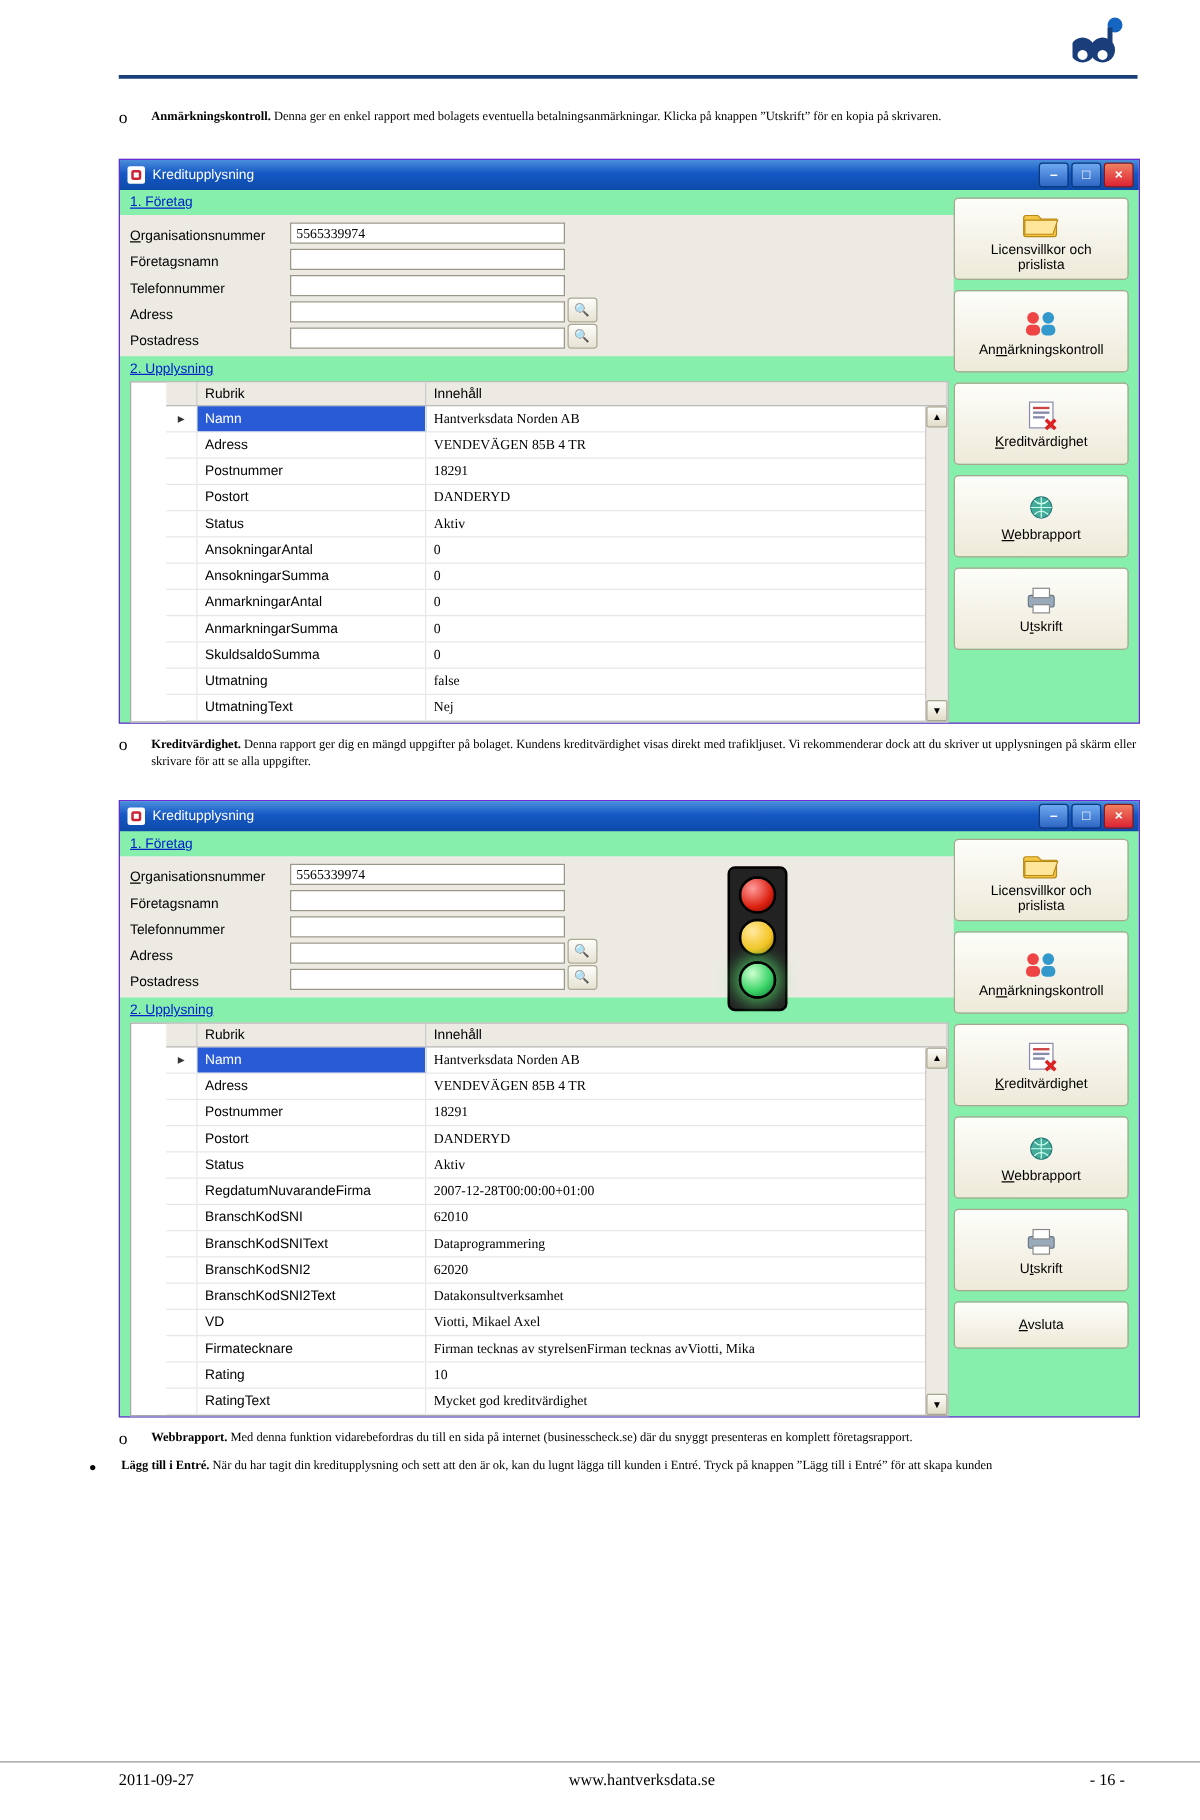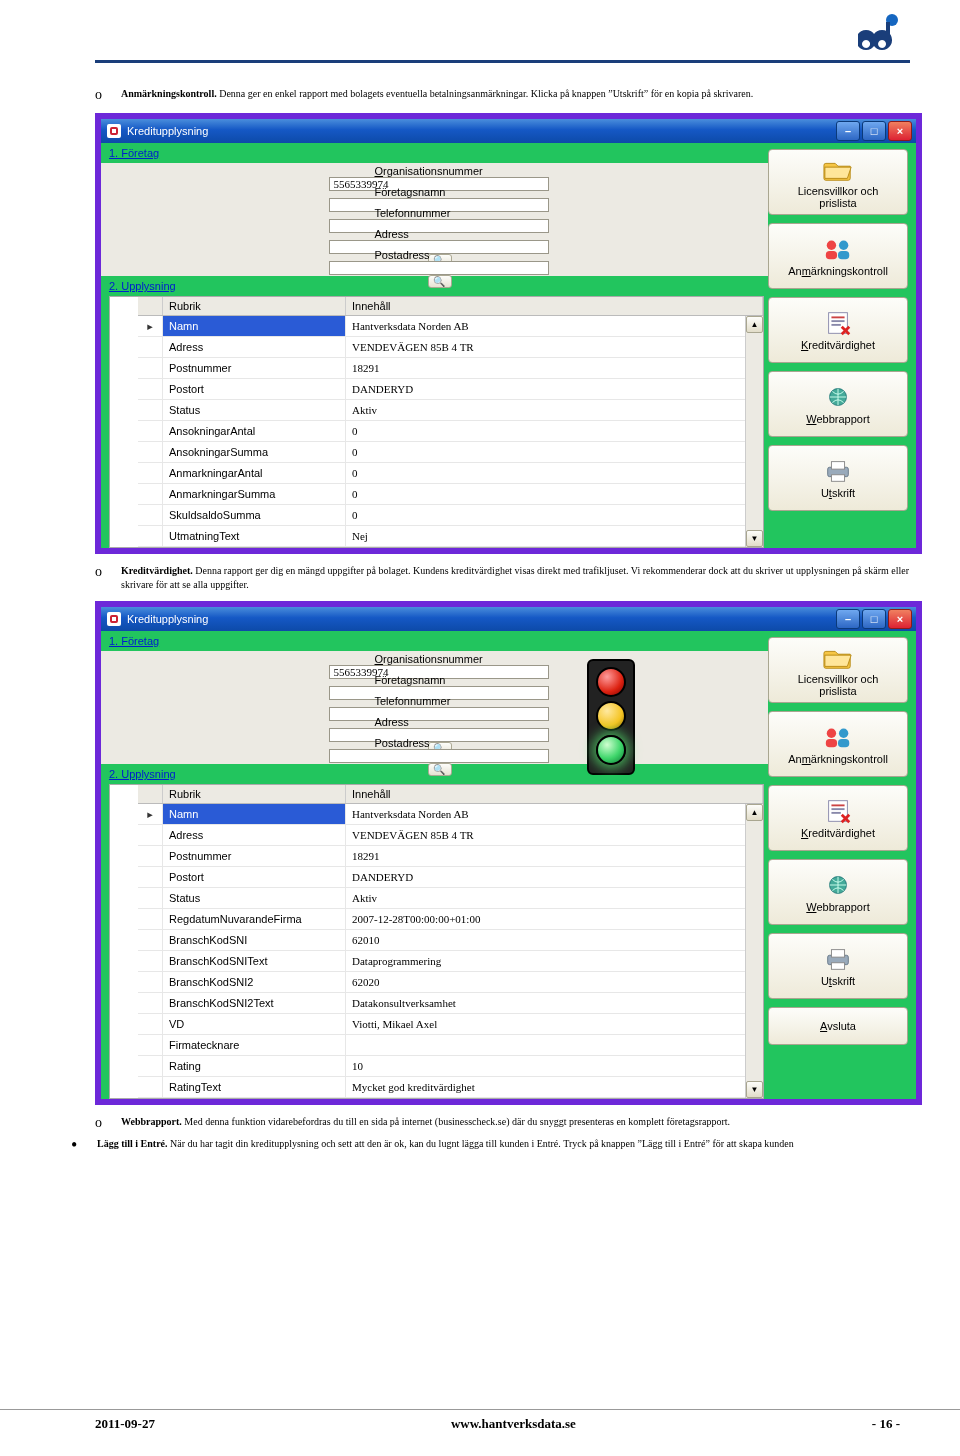--- a/index.html
+++ b/index.html
@@ -13,23 +13,23 @@
   }
   .page { padding: 60px 50px 40px 95px; box-sizing: border-box; }
   .top-rule { height: 3px; background: #1a3e7a; margin: 0 0 24px 0; }
   .logo-top { position: absolute; top: 12px; right: 60px; width: 42px; height: 42px; }
   .bullet-item { display: flex; margin: 6px 0 4px 0; }
   .bullet-o { width: 26px; flex: 0 0 26px; font-size: 14px; }
   .bullet-dot { width: 26px; flex: 0 0 26px; font-size: 18px; line-height: 16px; }
   .bullet-text { font-size: 10px; line-height: 1.35; }
   .bullet-text b { font-weight: bold; }
   .screenshot {
-    margin: 10px 0 10px 0;
-    border: 6px solid #6d28d9;
-    background: #22c55e;
+    margin: 24px 0 10px 0;
+    border: 1px solid #6d28d9;
+    background: #86efac;
     font-family: Tahoma, Arial, sans-serif;
     font-size: 11px;
     color: #000;
     user-select: none;
   }
   .titlebar {
     height: 24px;
     background: linear-gradient(#4a8edc, #1558c5 45%, #0d4aa8);
     display: flex; align-items: center; justify-content: space-between;
     padding: 0 4px 0 6px; color: #fff;
@@ -40,21 +40,21 @@
   .win-btns { display: flex; gap: 2px; }
   .win-btn {
     width: 22px; height: 18px; border-radius: 3px;
     background: linear-gradient(#6fa8f0,#2d67c4);
     border: 1px solid #0b3a7a; display:flex; align-items:center; justify-content:center;
     color:#fff; font-size:11px; font-weight:bold;
   }
   .win-btn.close { background: linear-gradient(#f08060,#d23); border-color:#8a1; border-color:#8a1a1a; }
   .section-link { color: #0020cc; text-decoration: underline; font-size: 11px; padding: 4px 8px; display:block; }
   .form-area { background:#eceae3; padding: 2px 0 6px 8px; }
-  .form-row { display:flex; align-items:center; height: 21px; flex-direction: column; }
+  .form-row { display:flex; align-items:flex-end; height: 21px; }
   .form-label { width: 128px; }
   .form-input {
     width: 220px; height: 17px; background:#fff; border:1px solid #9a9789;
     box-sizing:border-box; padding: 0 4px; font-family:Tahoma; font-size:11px;
   }
   .mini-btn {
     width: 22px; height: 18px; margin-left: 2px;
     background: linear-gradient(#fdfdfa,#e6e2d3); border:1px solid #aca994; border-radius:3px;
     display:flex; align-items:center; justify-content:center; font-size:10px; color:#556;
   }
@@ -91,21 +91,21 @@
   .vs-btn { width:15px; height:15px; background:linear-gradient(#fdfdfa,#e2ddc9); border:1px solid #a9a690; border-radius:2px; font-size:8px; display:flex; align-items:center; justify-content:center; }
   .traffic { position:absolute; width:60px; height:120px; }
   .tl-body { width:44px; height:112px; background:#222; border-radius:6px; margin:0 auto; position:relative; border:2px solid #000; }
   .lamp { width:26px; height:26px; border-radius:50%; position:absolute; left:7px; border:2px solid #000; }
   .lamp.red { top:6px; background: radial-gradient(circle at 35% 30%, #ff9c9c, #d21 60%, #700); }
   .lamp.yellow { top:40px; background: radial-gradient(circle at 35% 30%, #ffe9a0, #f5c423 60%, #8a6a00); }
   .lamp.green { top:74px; background: radial-gradient(circle at 35% 30%, #cfffd0, #3fd66b 55%, #0b7a34); box-shadow:0 0 12px 4px rgba(90,255,120,.6); }
   .footer {
     position: absolute; bottom: 24px; left: 0; right: 0;
     border-top: 1px solid #999; padding: 6px 60px 0 95px;
-    display:flex; justify-content:space-between; font-size:13px;font-weight:bold;
+    display:flex; justify-content:space-between; font-size:13px;
   }
   .underline-accel { text-decoration: underline; text-decoration-thickness:1px; }
 </style>
 </head>
 <body>
 
 <div class="logo-top">
   <svg viewBox="0 0 42 42">
       <circle cx="34" cy="8" r="6" fill="#1566c0"></circle>
       <path d="M8 38 a10 10 0 1 1 0.1 0 Z M8 28 a4 4 0 1 0 0.1 0" fill="#1a3e7a"></path>
@@ -214,20 +214,25 @@
                 <div class="gc c1">AnmarkningarSumma</div>
                 <div class="gc c2">0</div>
               </div>
               <div class="grow">
                 <div class="gc c0"></div>
                 <div class="gc c1">SkuldsaldoSumma</div>
                 <div class="gc c2">0</div>
               </div>
               <div class="grow">
                 <div class="gc c0"></div>
+                <div class="gc c1">Utmatning</div>
+                <div class="gc c2">false</div>
+              </div>
+              <div class="grow">
+                <div class="gc c0"></div>
                 <div class="gc c1">UtmatningText</div>
                 <div class="gc c2">Nej</div>
               </div>
               <div class="vscroll">
               <div class="vs-btn">▲</div>
               <div class="vs-btn">▼</div>
             </div>
           </div>
         </div>
       </div>
@@ -398,20 +403,21 @@
                 <div class="gc c2">Datakonsultverksamhet</div>
               </div>
               <div class="grow">
                 <div class="gc c0"></div>
                 <div class="gc c1">VD</div>
                 <div class="gc c2">Viotti, Mikael Axel</div>
               </div>
               <div class="grow">
                 <div class="gc c0"></div>
                 <div class="gc c1">Firmatecknare</div>
+                <div class="gc c2">Firman tecknas av styrelsenFirman tecknas avViotti, Mika</div>
               </div>
               <div class="grow">
                 <div class="gc c0"></div>
                 <div class="gc c1">Rating</div>
                 <div class="gc c2">10</div>
               </div>
               <div class="grow">
                 <div class="gc c0"></div>
                 <div class="gc c1">RatingText</div>
                 <div class="gc c2">Mycket god kreditvärdighet</div>

